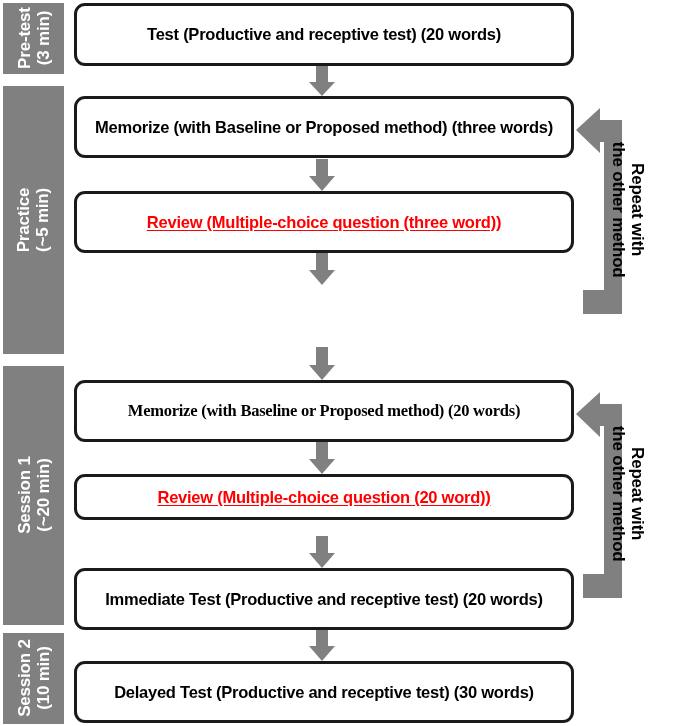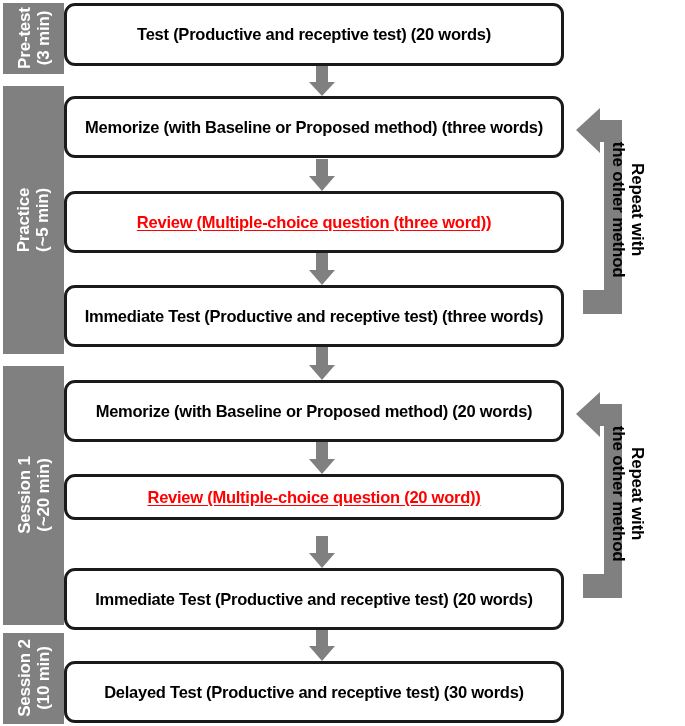--- a/index.html
+++ b/index.html
@@ -36,21 +36,21 @@
     font-weight: bold;
     font-size: 17px;
     line-height: 1.12;
     letter-spacing: -0.2px;
   }
   .phase-inner .l2 { display: block; }
 
   
   .node {
     position: absolute;
-    left: 64px;
+    left: 74px;
     width: 500px;
     background: #ffffff;
     border: 3px solid #1a1a1a;
     border-radius: 11px;
     box-sizing: border-box;
     display: flex;
     align-items: center;
     justify-content: center;
     text-align: center;
   }
@@ -137,25 +137,22 @@
   </div>
 
   <div class="node review" style="top:191px; height:62px;">
     <span class="node-label">Review (Multiple-choice question (three word))</span>
   </div>
 
   <div class="node" style="top:96px; height:62px;">
     <span class="node-label">Memorize (with Baseline or Proposed method) (three words)</span>
   </div>
 
-  <div class="node" style="top:285px; height:62px;">
-    <span class="node-label">Immediate Test (Productive and receptive test) (three words)</span>
-  </div>
-
-  <div class="node" style="top:380px; height:62px;">
+
+  <div class="node" style="top:380px; height:62px;font-family:Liberation Serif, serif;">
     <span class="node-label">Memorize (with Baseline or Proposed method) (20 words)</span>
   </div>
 
   <div class="node review" style="top:474px; height:46px;">
     <span class="node-label">Review (Multiple-choice question (20 word))</span>
   </div>
 
   <div class="node" style="top:568px; height:62px;">
     <span class="node-label">Immediate Test (Productive and receptive test) (20 words)</span>
   </div>

